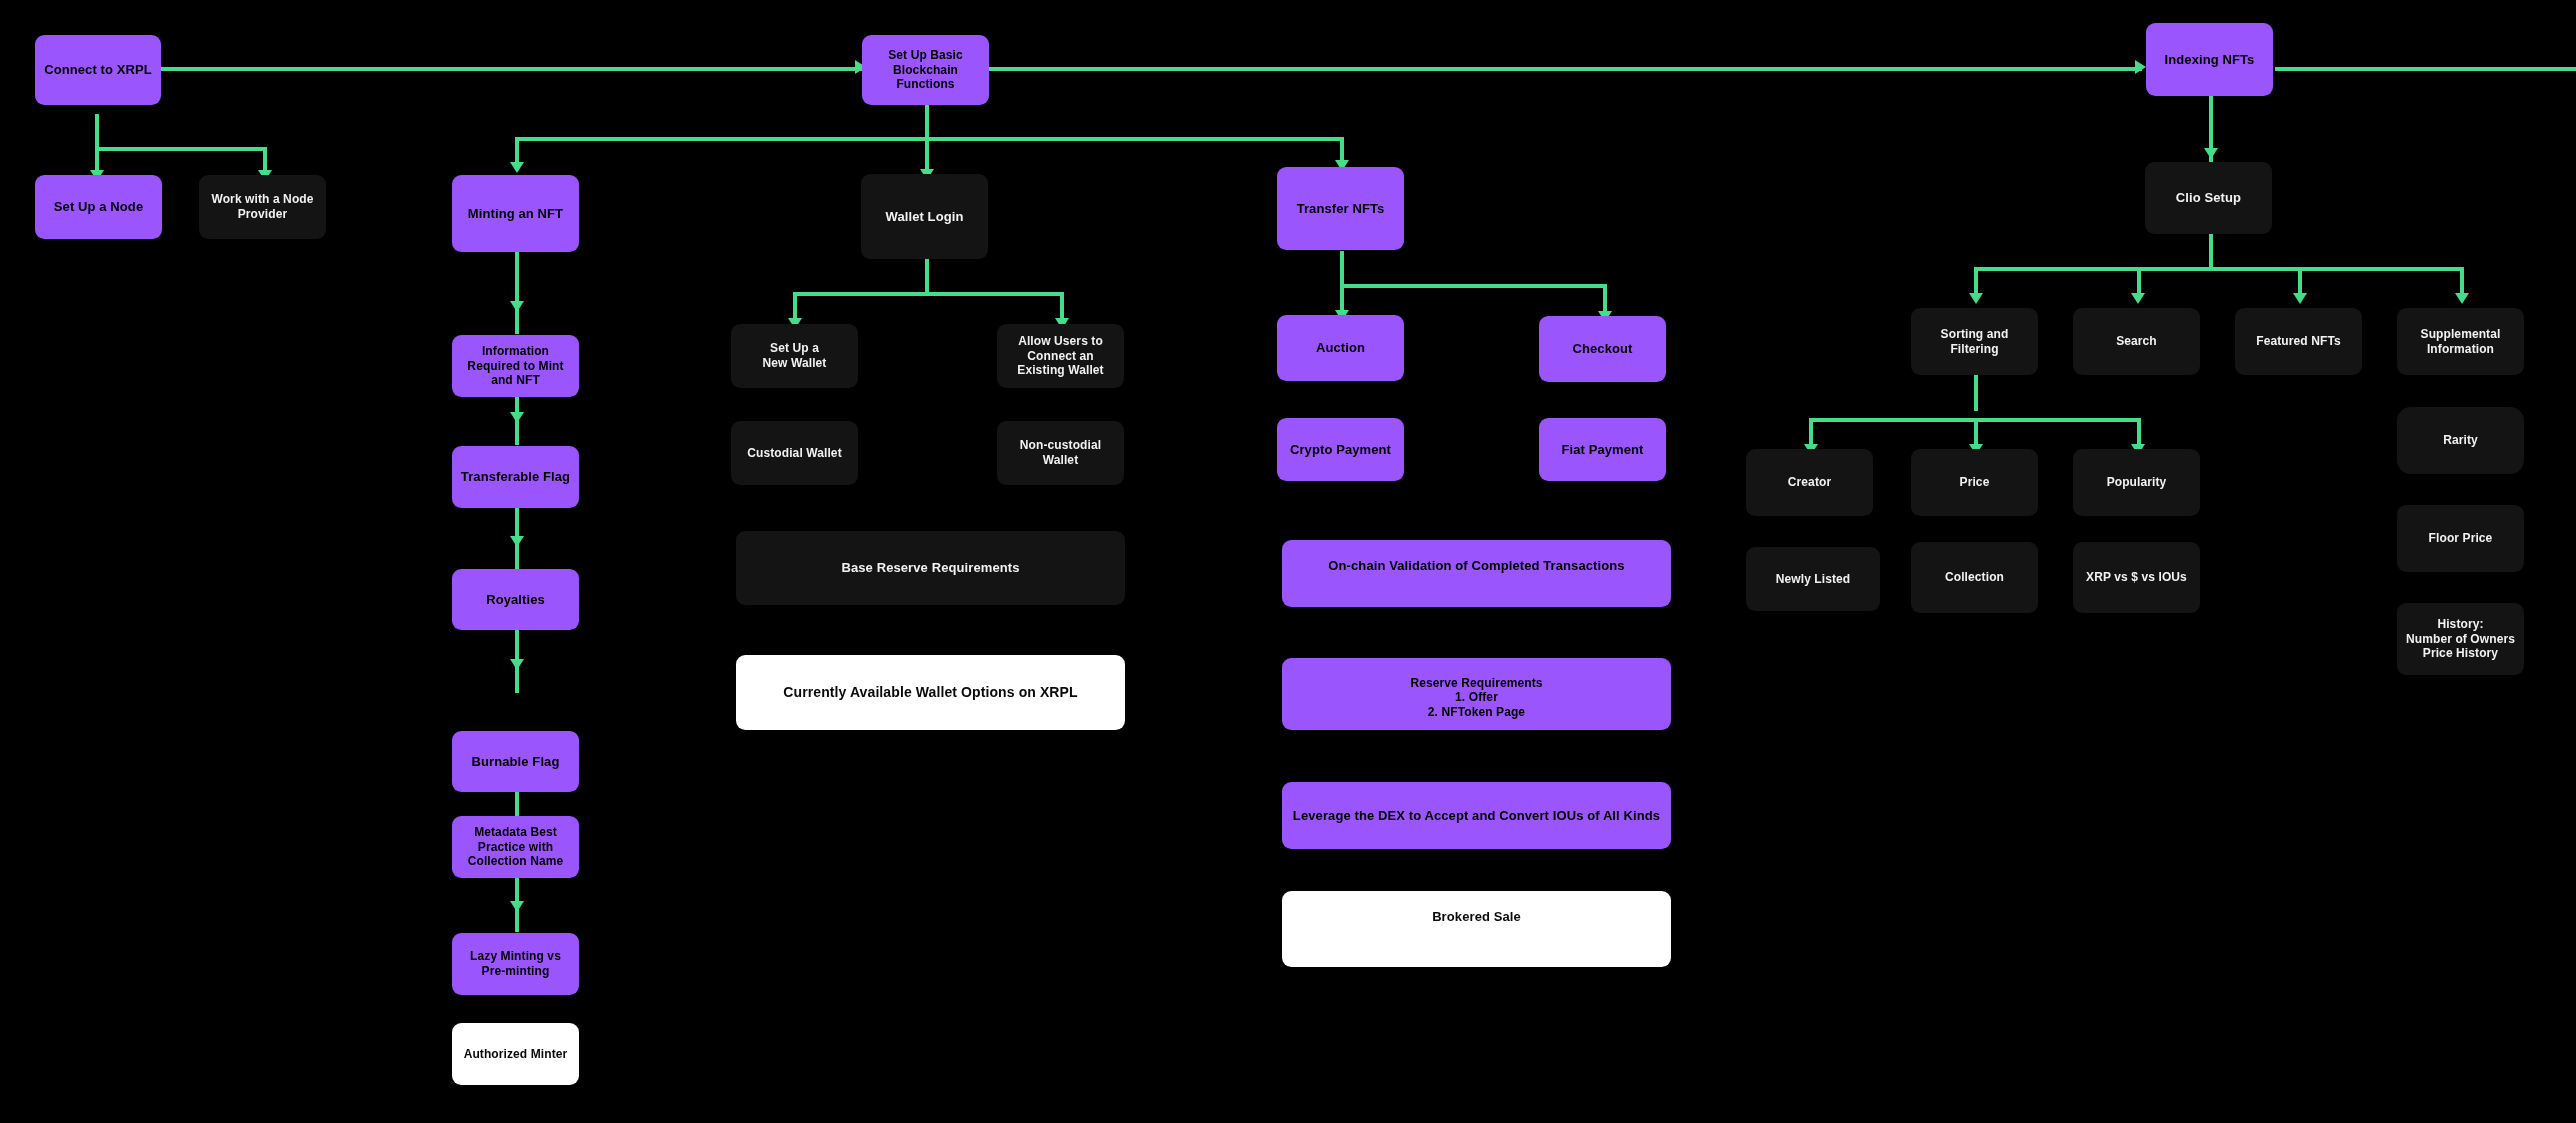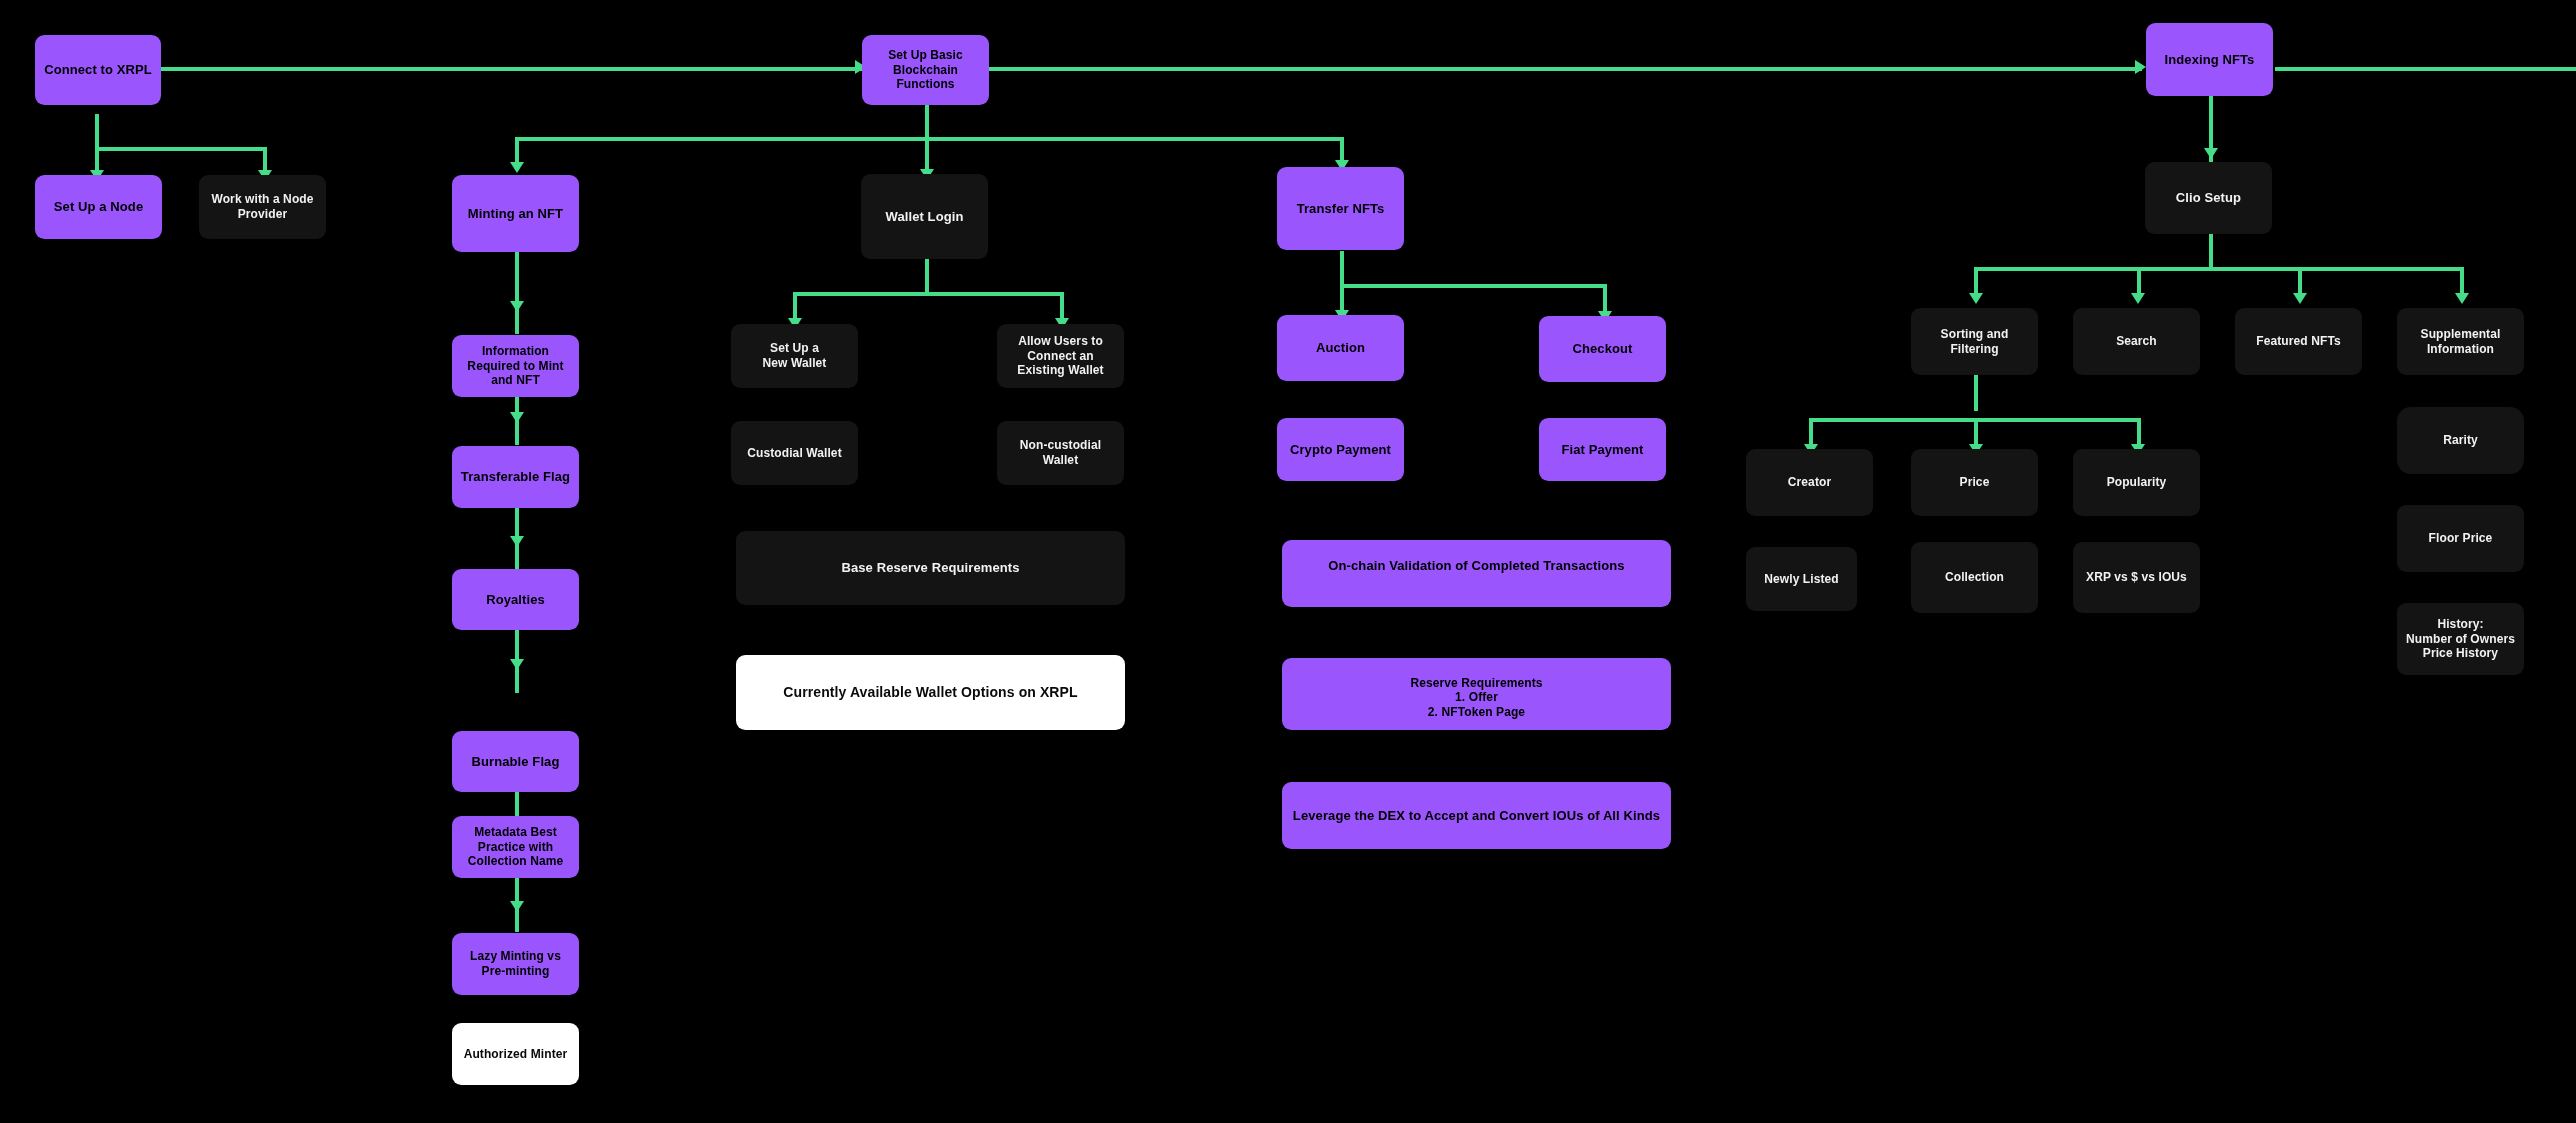--- a/index.html
+++ b/index.html
@@ -208,21 +208,21 @@
   <div class="node dark t-mid fs-md" style="left:2073px;top:449px;width:127px;height:67px;">Popularity</div>
 
   <div class="node dark t-mid fs-md" style="left:2397px;top:407px;width:127px;height:67px;border-radius:14px;">Rarity</div>
 
   <div class="node purple t-mid fs-lg" style="left:452px;top:569px;width:127px;height:61px;">Royalties</div>
 
   <div class="node dark t-mid fs-lg" style="left:736px;top:531px;width:389px;height:74px;">Base Reserve Requirements</div>
 
   <div class="node purple t-upper fs-lg" style="left:1282px;top:540px;width:389px;height:67px;">On-chain Validation of Completed Transactions</div>
 
-  <div class="node dark t-mid fs-md" style="left:1746px;top:547px;width:111px;height:64px;">Newly Listed</div>
+  <div class="node dark t-mid fs-md" style="left:1746px;top:547px;width:134px;height:64px;">Newly Listed</div>
 
   <div class="node dark t-mid fs-md" style="left:1911px;top:542px;width:127px;height:71px;">Collection</div>
 
   <div class="node dark t-mid fs-md" style="left:2073px;top:542px;width:127px;height:71px;">XRP vs $ vs IOUs</div>
 
   <div class="node dark t-mid fs-md" style="left:2397px;top:505px;width:127px;height:67px;">Floor Price</div>
 
   <div class="node purple t-mid fs-lg" style="left:452px;top:692px;width:127px;height:61px;margin-top:39px;">Burnable Flag</div>
 
   <div class="node white t-mid fs-xl" style="left:736px;top:655px;width:389px;height:75px;">Currently Available Wallet Options on XRPL</div>
@@ -237,17 +237,18 @@
 
   <div class="node purple t-mid fs-md" style="left:452px;top:816px;width:127px;height:62px;">Metadata Best
 Practice with
 Collection Name</div>
 
   <div class="node purple t-mid fs-lg" style="left:1282px;top:782px;width:389px;height:67px;">Leverage the DEX to Accept and Convert IOUs of All Kinds</div>
 
   <div class="node purple t-mid fs-md" style="left:452px;top:933px;width:127px;height:62px;">Lazy Minting vs
 Pre-minting</div>
 
+  <div class="node white t-upper fs-lg" style="left:1282px;top:891px;width:389px;height:76px;">Brokered Sale</div>
 
   <div class="node white t-mid fs-md" style="left:452px;top:1023px;width:127px;height:62px;">Authorized Minter</div>
 
 </div>
 
 
 </body></html>

